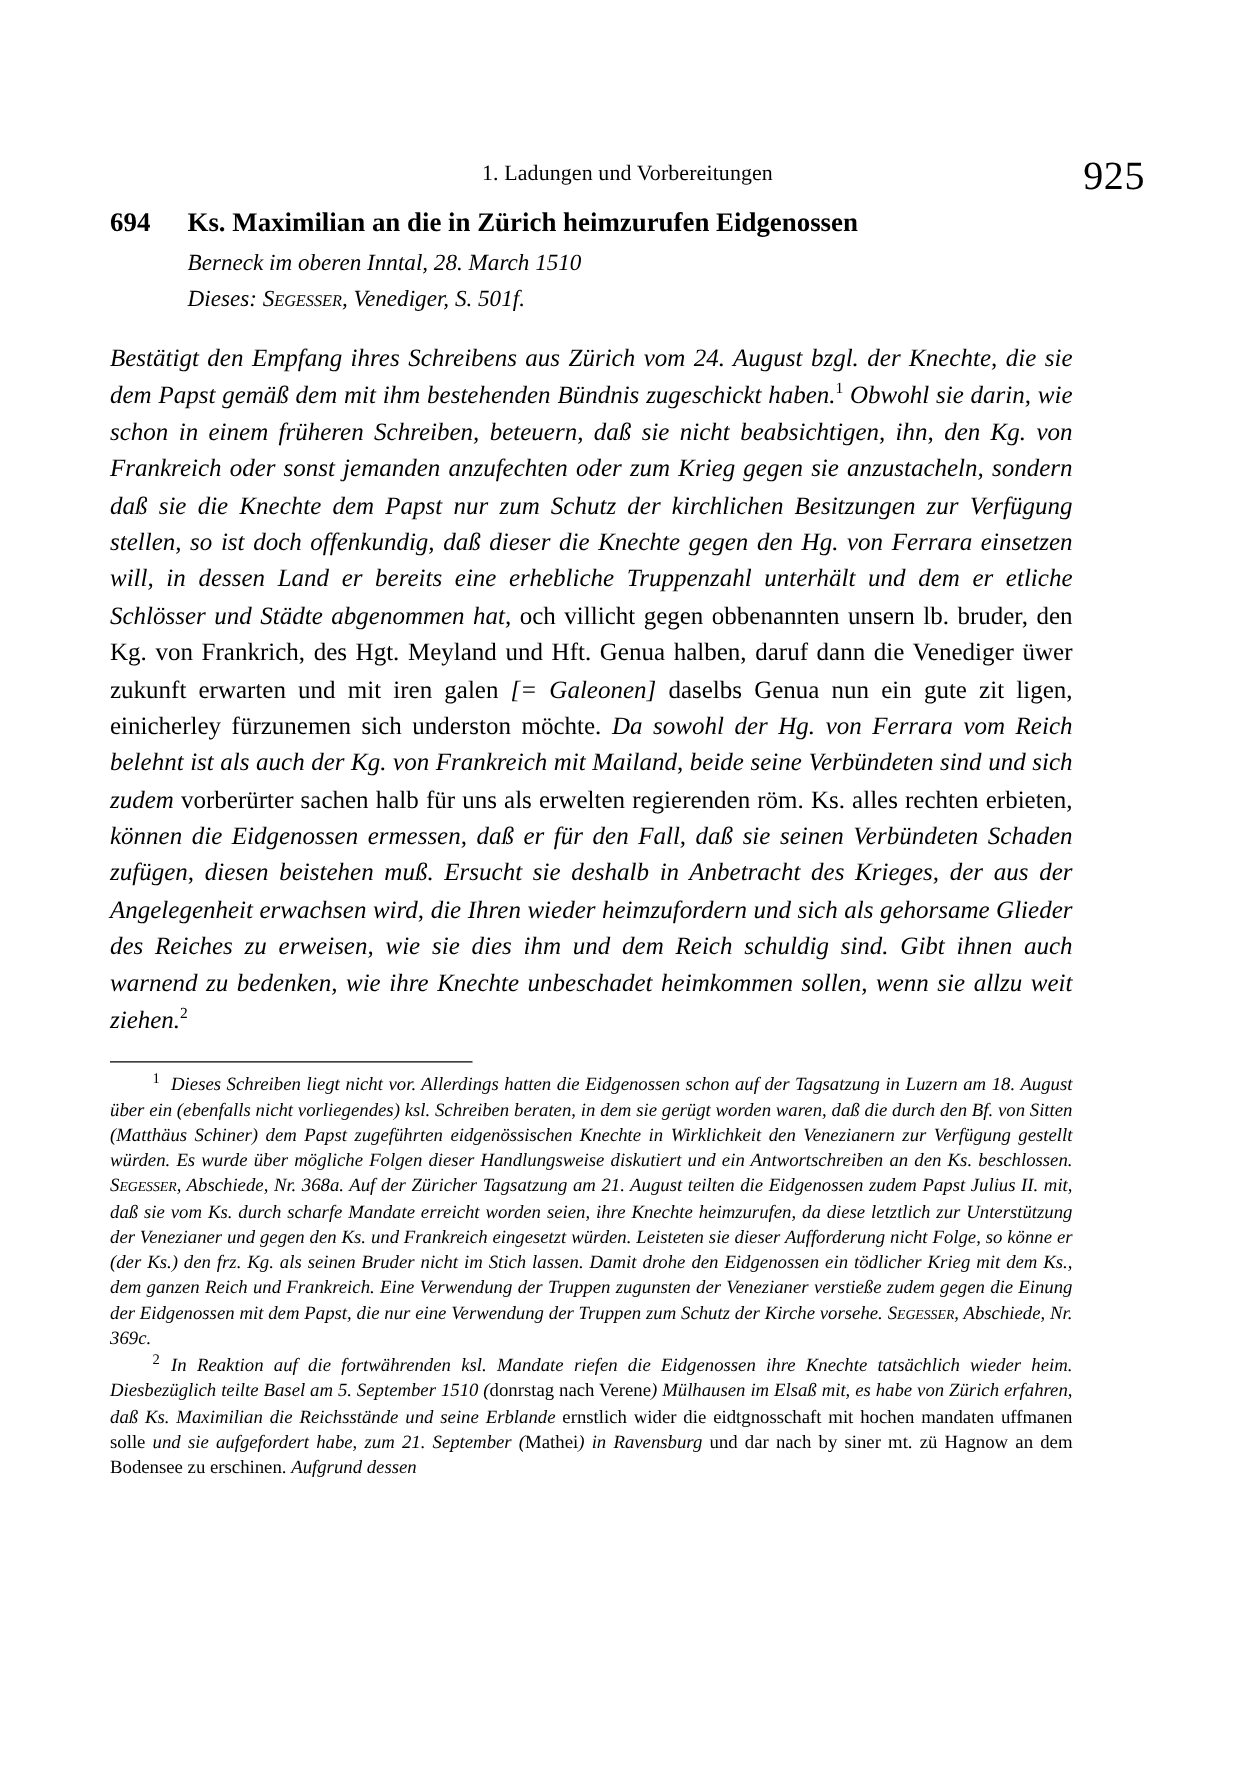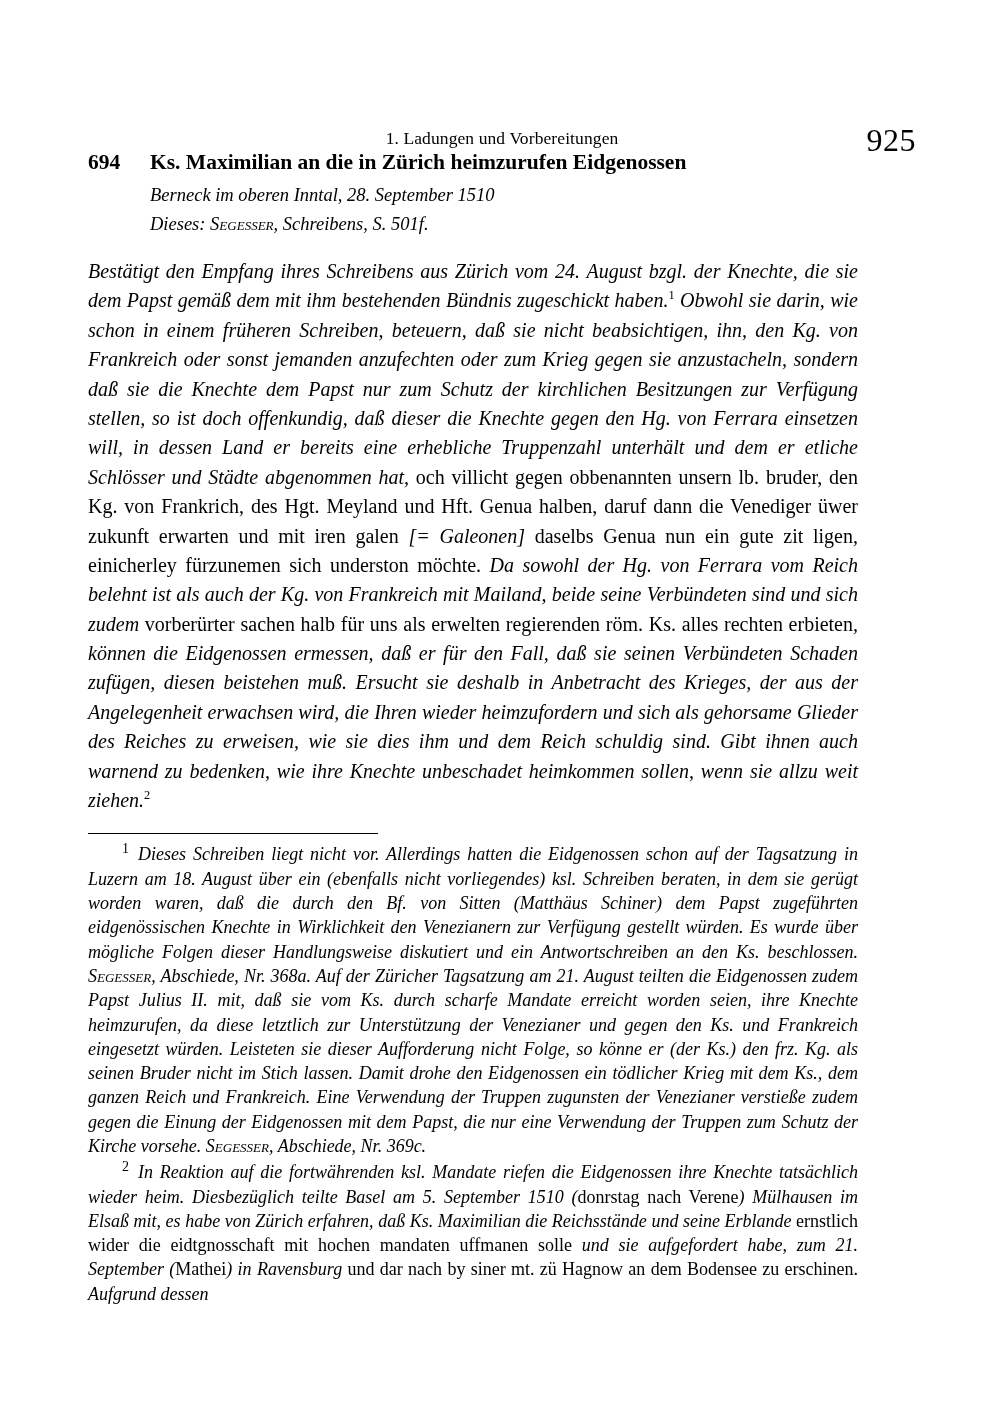--- a/index.html
+++ b/index.html
@@ -39,21 +39,21 @@
   }
   .rh-page-number {
     position: absolute;
     right: 88px;
     top: -6px;
     font-size: 32px;
     letter-spacing: 0.5px;
   }
   .content {
     position: absolute;
-    top: 94px;
+    top: 110px;
     left: 88px;
     width: 770px;
   }
   .doc-head {
     display: flex;
     align-items: baseline;
     font-weight: bold;
     font-size: 21.5px;
     margin-top: 8px;
   }
@@ -97,21 +97,21 @@
     line-height: 0;
   }
   .rule {
     margin-top: 18px;
     margin-bottom: 8px;
     width: 290px;
     height: 1px;
     background: #000;
   }
   .footnotes {
-    font-size: 18px;
+    font-size: 15px;
     line-height: 1.35;
     text-align: justify;
   }
   .footnote {
     margin-top: 2px;
     font-style: italic;
   }
   .footnote .fn-marker {
     font-style: normal;
     font-size: 0.78em;
@@ -138,25 +138,25 @@
     <div class="rh-page-number">925</div>
   </div>
 
   <div class="content">
 
     <div class="doc-head">
       <span class="doc-number">694</span>
       <span class="doc-title">Ks. Maximilian an die in Zürich heimzurufen Eidgenossen</span>
     </div>
 
-    <div class="subline">Berneck im oberen Inntal, 28. September 1510</div>
+    <div class="subline">Berneck im oberen Inntal, 28. March 1510</div>
 
     <div class="subline second">
       <span>Dieses:</span>
-      <span class="sc">Segesser</span><span>, Schreibens, S. 501f.</span>
+      <span class="sc">Segesser</span><span>, Venediger, S. 501f.</span>
     </div>
 
     <div class="body-text">
       <i>Bestätigt den Empfang ihres Schreibens aus Zürich vom 24. August bzgl. der Knechte, die sie dem Papst gemäß dem mit ihm bestehenden Bündnis zugeschickt haben.</i><sup>1</sup><i> Obwohl sie darin, wie schon in einem früheren Schreiben, beteuern, daß sie nicht beabsichtigen, ihn, den Kg. von Frankreich oder sonst jemanden anzufechten oder zum Krieg gegen sie anzustacheln, sondern daß sie die Knechte dem Papst nur zum Schutz der kirchlichen Besitzungen zur Verfügung stellen, so ist doch offenkundig, daß dieser die Knechte gegen den Hg. von Ferrara einsetzen will, in dessen Land er bereits eine erhebliche Truppenzahl unterhält und dem er etliche Schlösser und Städte abgenommen hat,</i><span class="roman"> och villicht gegen obbenannten unsern lb. bruder, den Kg. von Frankrich, des Hgt. Meyland und Hft. Genua halben, daruf dann die Venediger üwer zukunft erwarten und mit iren galen </span><i>[= Galeonen]</i><span class="roman"> daselbs Genua nun ein gute zit ligen, einicherley fürzunemen sich underston möchte. </span><i>Da sowohl der Hg. von Ferrara vom Reich belehnt ist als auch der Kg. von Frankreich mit Mailand, beide seine Verbündeten sind und sich zudem</i><span class="roman"> vorberürter sachen halb für uns als erwelten regierenden röm. Ks. alles rechten erbieten</span><i>, können die Eidgenossen ermessen, daß er für den Fall, daß sie seinen Verbündeten Schaden zufügen, diesen beistehen muß. Ersucht sie deshalb in Anbetracht des Krieges, der aus der Angelegenheit erwachsen wird, die Ihren wieder heimzufordern und sich als gehorsame Glieder des Reiches zu erweisen, wie sie dies ihm und dem Reich schuldig sind. Gibt ihnen auch warnend zu bedenken, wie ihre Knechte unbeschadet heimkommen sollen, wenn sie allzu weit ziehen.</i><sup>2</sup>
     </div>
 
     <div class="rule"></div>
 
     <div class="footnotes">
 

